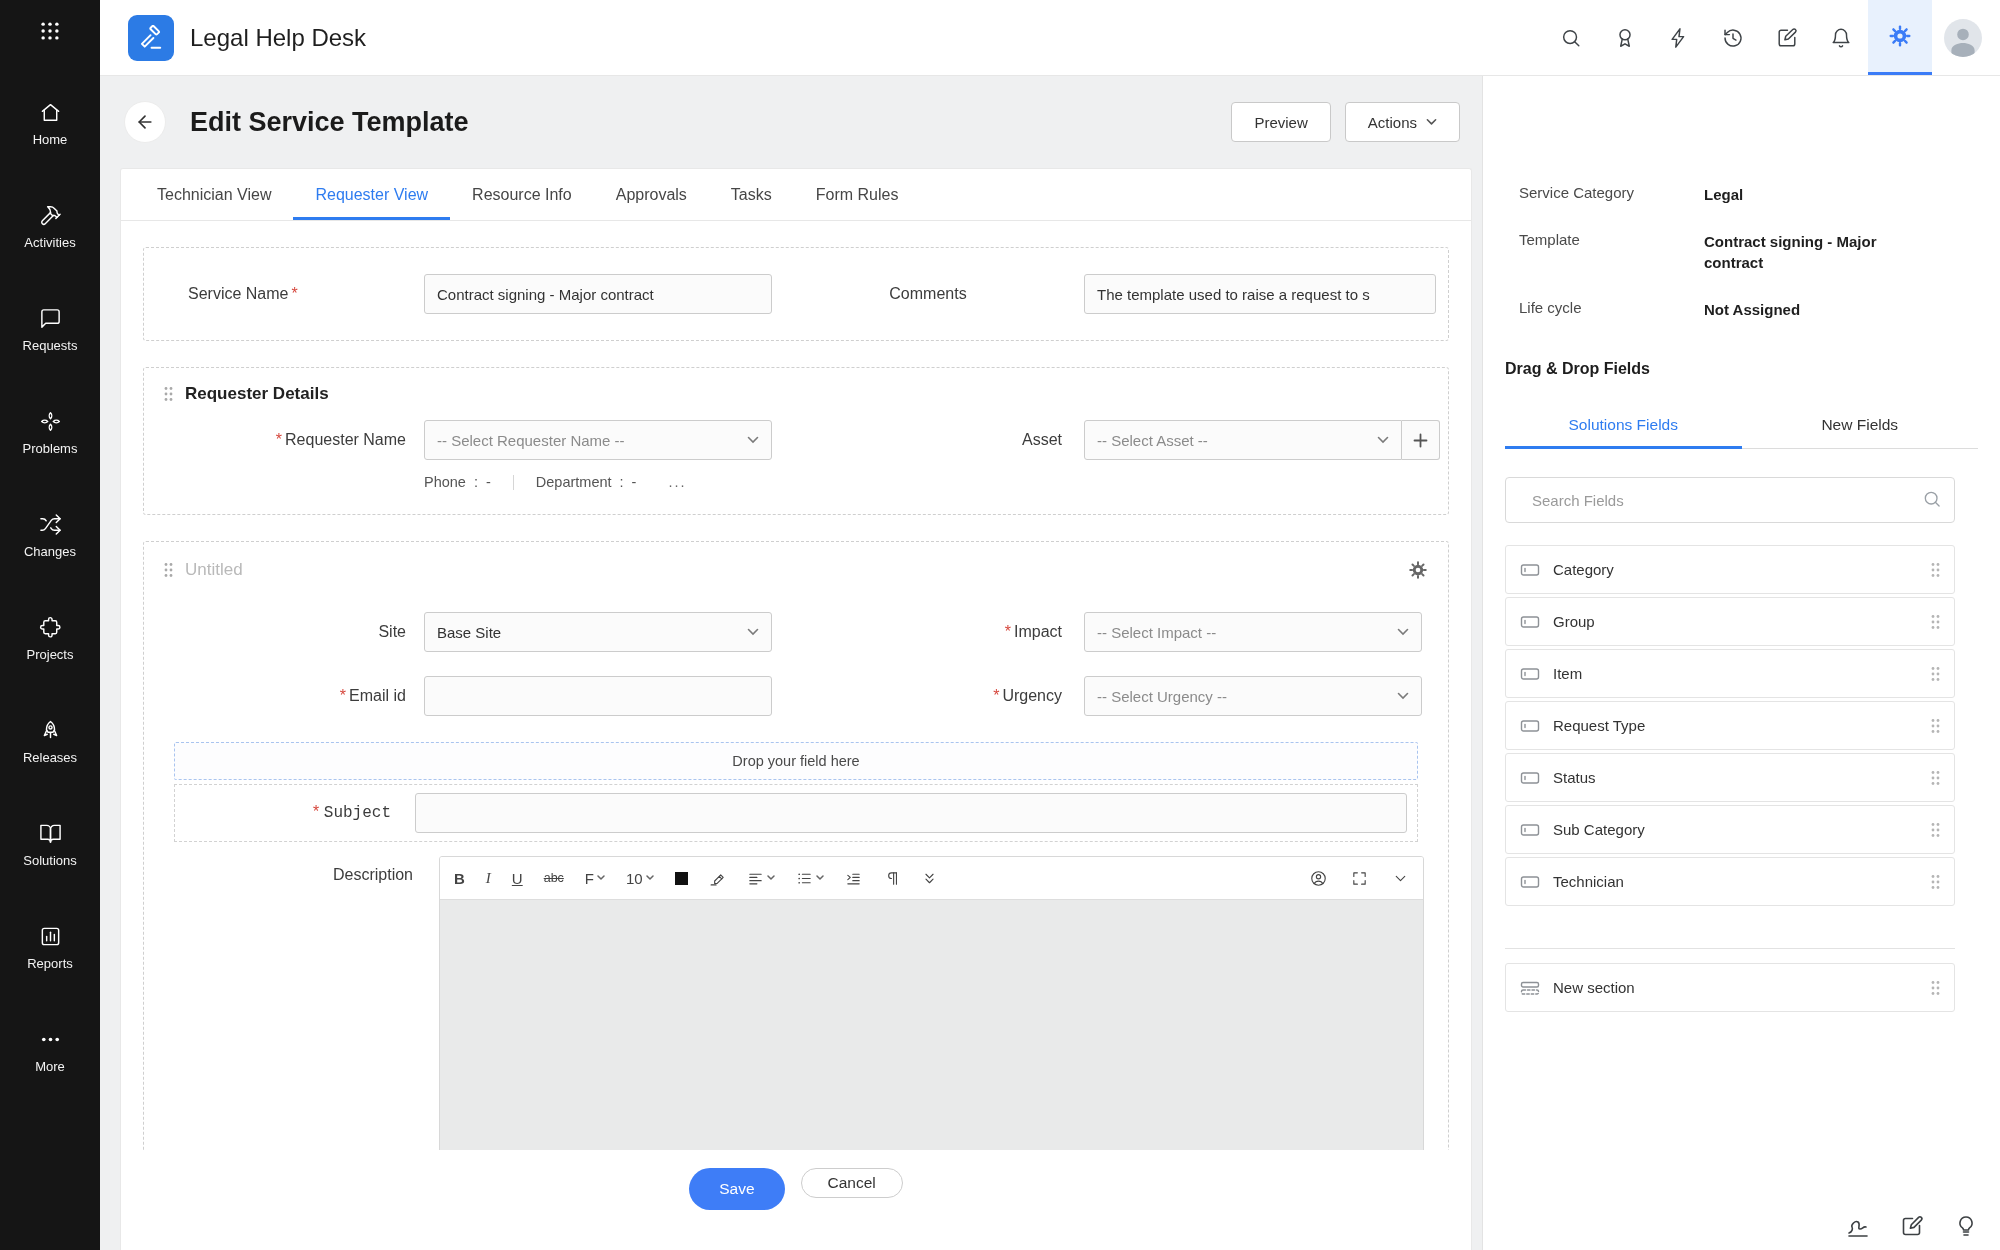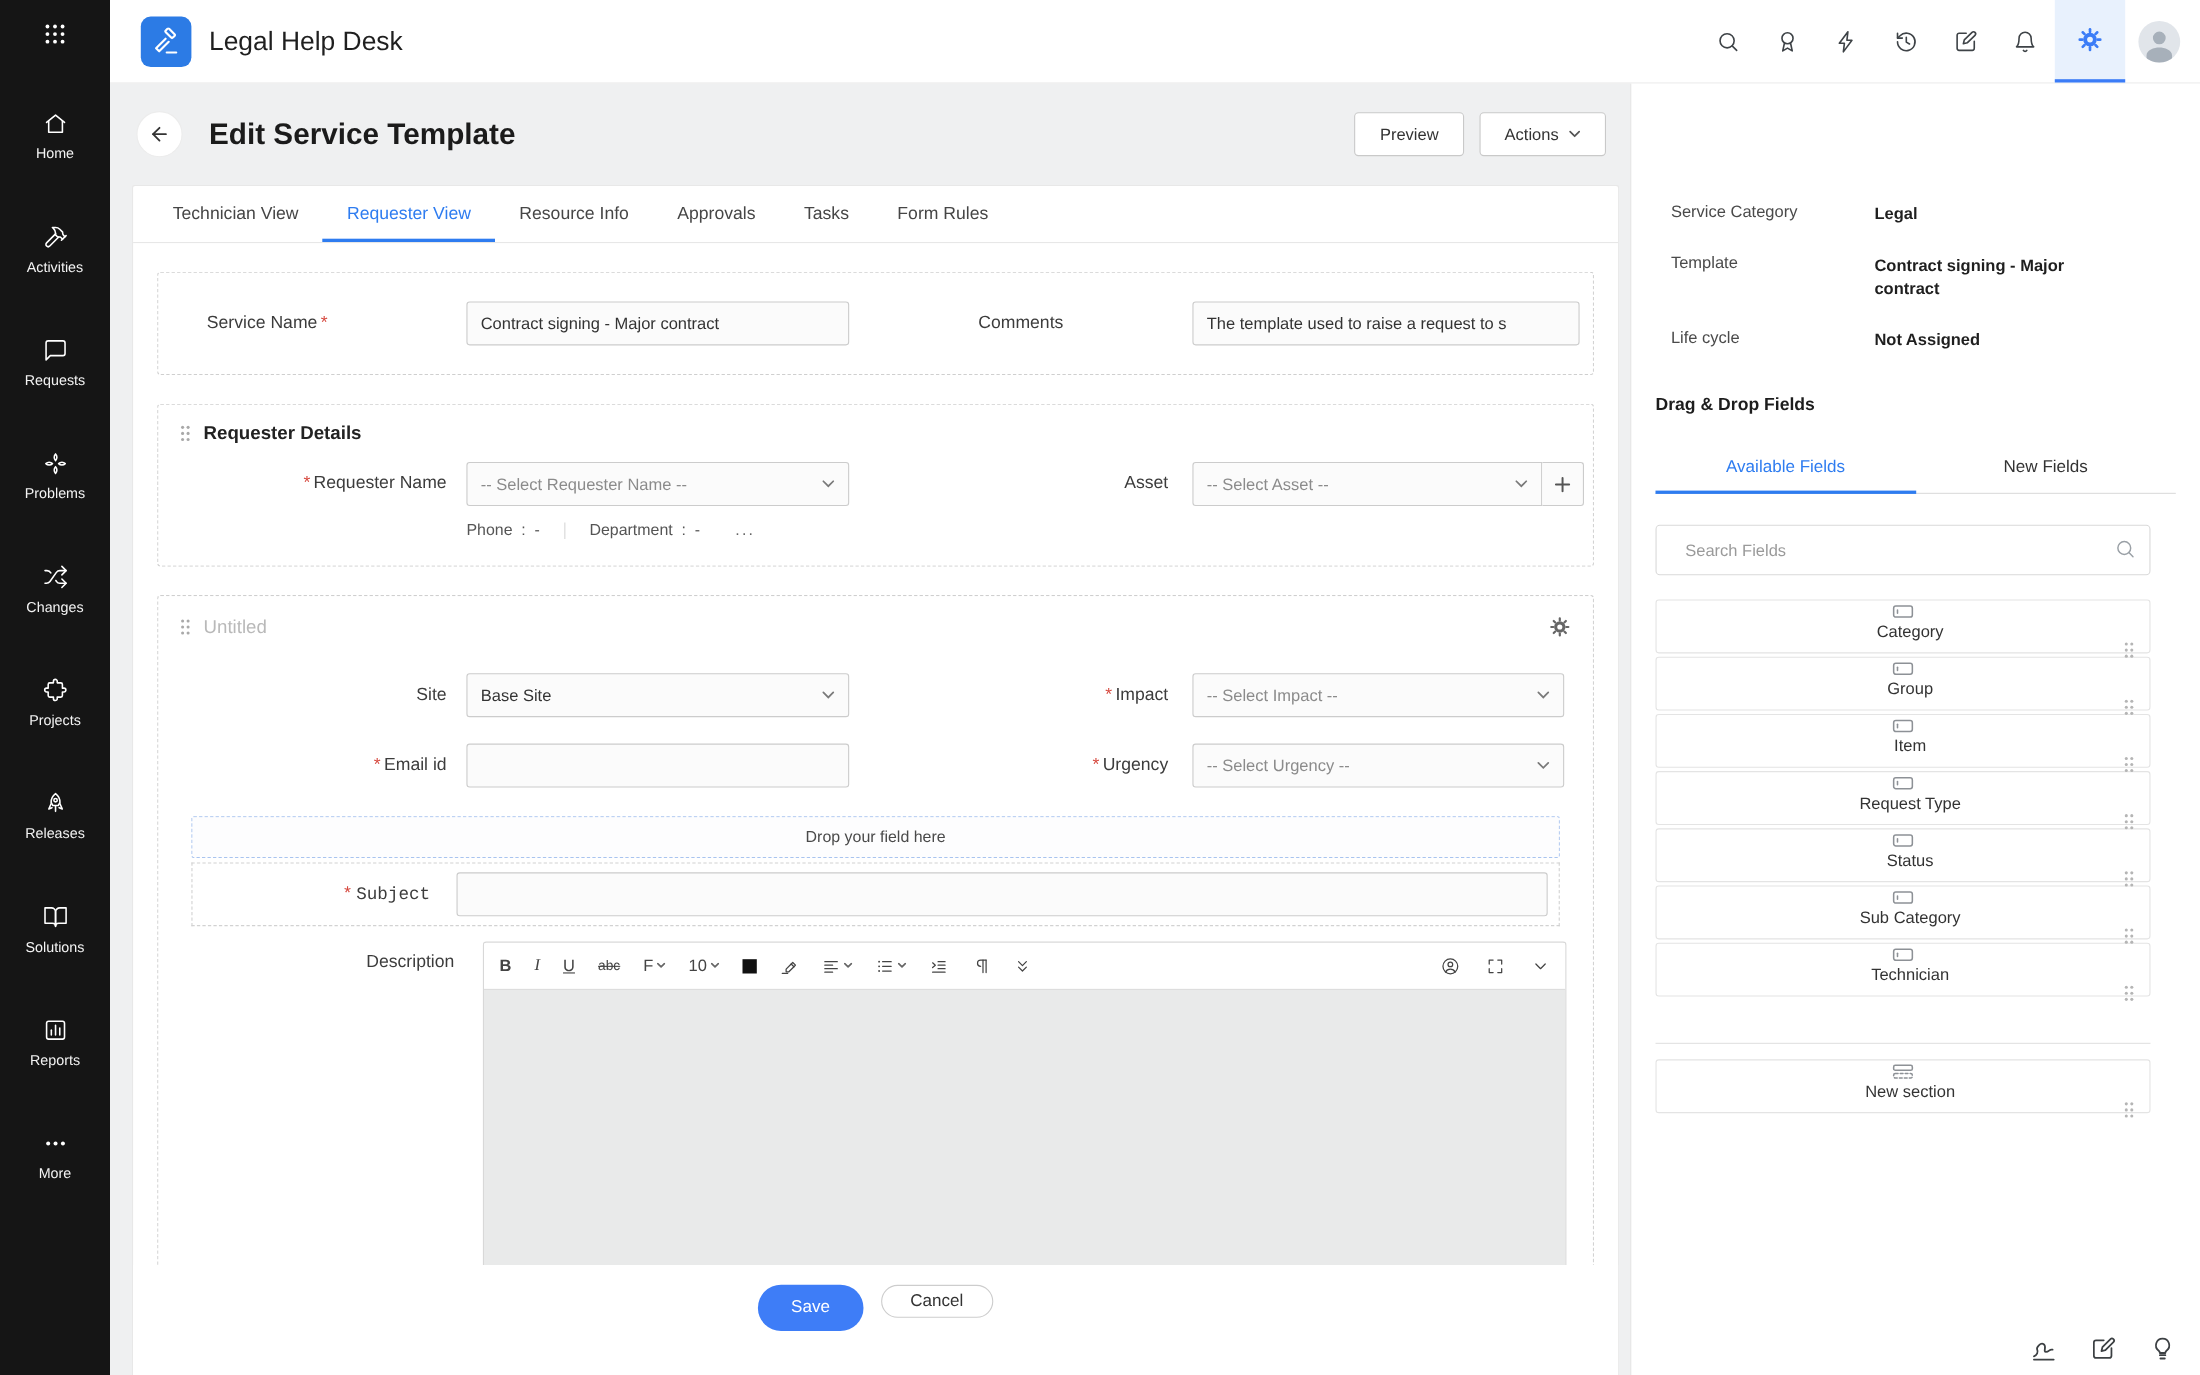--- a/index.html
+++ b/index.html
@@ -111,21 +111,21 @@
   .dd-title { margin: 40px 0 0 22px; font-size: 16px; font-weight: 700; color: #1d1d1d; }
   .panel-tabs { display: flex; margin: 24px 22px 0 22px; border-bottom: 1px solid #dcdcdc; }
   .panel-tab { flex: 1; text-align: center; padding: 14px 0 12px; font-size: 15.5px; color: #333; border-bottom: 3px solid transparent; margin-bottom: -1px; cursor: pointer; }
   .panel-tab.active { color: #2e7cf0; border-bottom-color: #2e7cf0; }
   .search-wrap { margin: 28px 45px 0 22px; position: relative; }
   .search-input { width: 100%; height: 46px; border: 1px solid #d9d9d9; border-radius: 4px; padding: 0 44px 0 26px; font-size: 15px; color: #333; font-family: inherit; }
   .search-input::placeholder { color: #9a9a9a; }
   .search-wrap .sicon { position: absolute; right: 13px; top: 12px; color: #9aa0a6; }
   .search-wrap .sicon svg { width: 20px; height: 20px; stroke: currentColor; fill: none; stroke-width: 1.6; stroke-linecap: round; }
   .field-list { margin: 22px 45px 0 22px; }
-  .field-item { height: 49px; border: 1px solid #e4e4e4; border-radius: 3px; background: #fff; display: flex; align-items: center; padding: 0 14px; margin-bottom: 3px; cursor: grab; flex-direction: column; }
+  .field-item { height: 49px; border: 1px solid #e4e4e4; border-radius: 3px; background: #fff; display: flex; align-items: center; padding: 0 14px; margin-bottom: 3px; cursor: grab; }
   .fi-icon { color: #8d9196; }
   .fi-icon svg { width: 20px; height: 20px; stroke: currentColor; fill: none; stroke-width: 1.4; stroke-linecap: round; }
   .fi-label { margin-left: 13px; font-size: 15px; color: #333; }
   .fi-grip { margin-left: auto; color: #b5b5b5; }
   .fi-grip svg { width: 9px; height: 16px; fill: currentColor; }
   .list-divider { border-top: 1px solid #e2e2e2; margin: 42px 45px 0 22px; }
   .mt14 { margin-top: 14px; }
   .bottom-icons { position: absolute; bottom: 12px; right: 22px; display: flex; gap: 30px; color: #3c4043; }
   .bottom-icons .bicon { cursor: pointer; }
   .bottom-icons svg { width: 24px; height: 24px; stroke: currentColor; fill: none; stroke-width: 1.6; stroke-linecap: round; stroke-linejoin: round; }
@@ -619,21 +619,21 @@
           </div>
           <div class="d-row">
             <div class="d-lbl">Life cycle</div>
             <div class="d-val">Not Assigned</div>
           </div>
         </div>
 
         <div class="dd-title">Drag &amp; Drop Fields</div>
 
         <div class="panel-tabs">
-          <div class="panel-tab active">Available Fields</div>
+          <div class="panel-tab active">Solutions Fields</div>
           <div class="panel-tab">New Fields</div>
         </div>
 
         <div class="search-wrap">
           <input class="search-input" placeholder="Search Fields" style="">
           <span class="sicon">
               <svg viewBox="0 0 24 24">
                 <circle cx="11" cy="11" r="7"></circle>
                 <path d="m20.5 20.5-4.5-4.5"></path>
               </svg>

